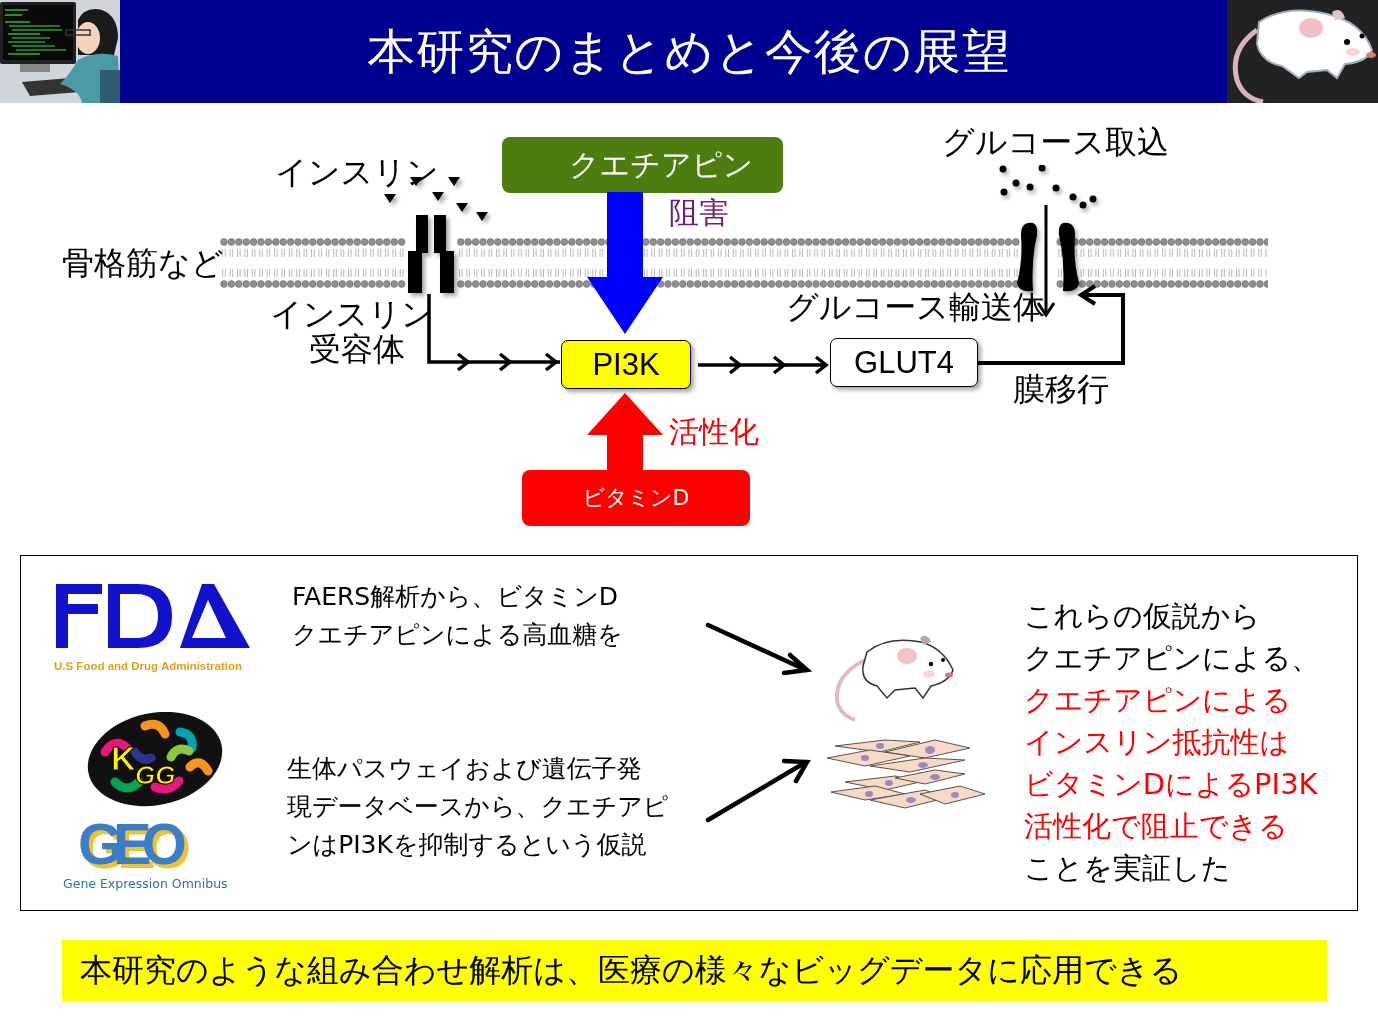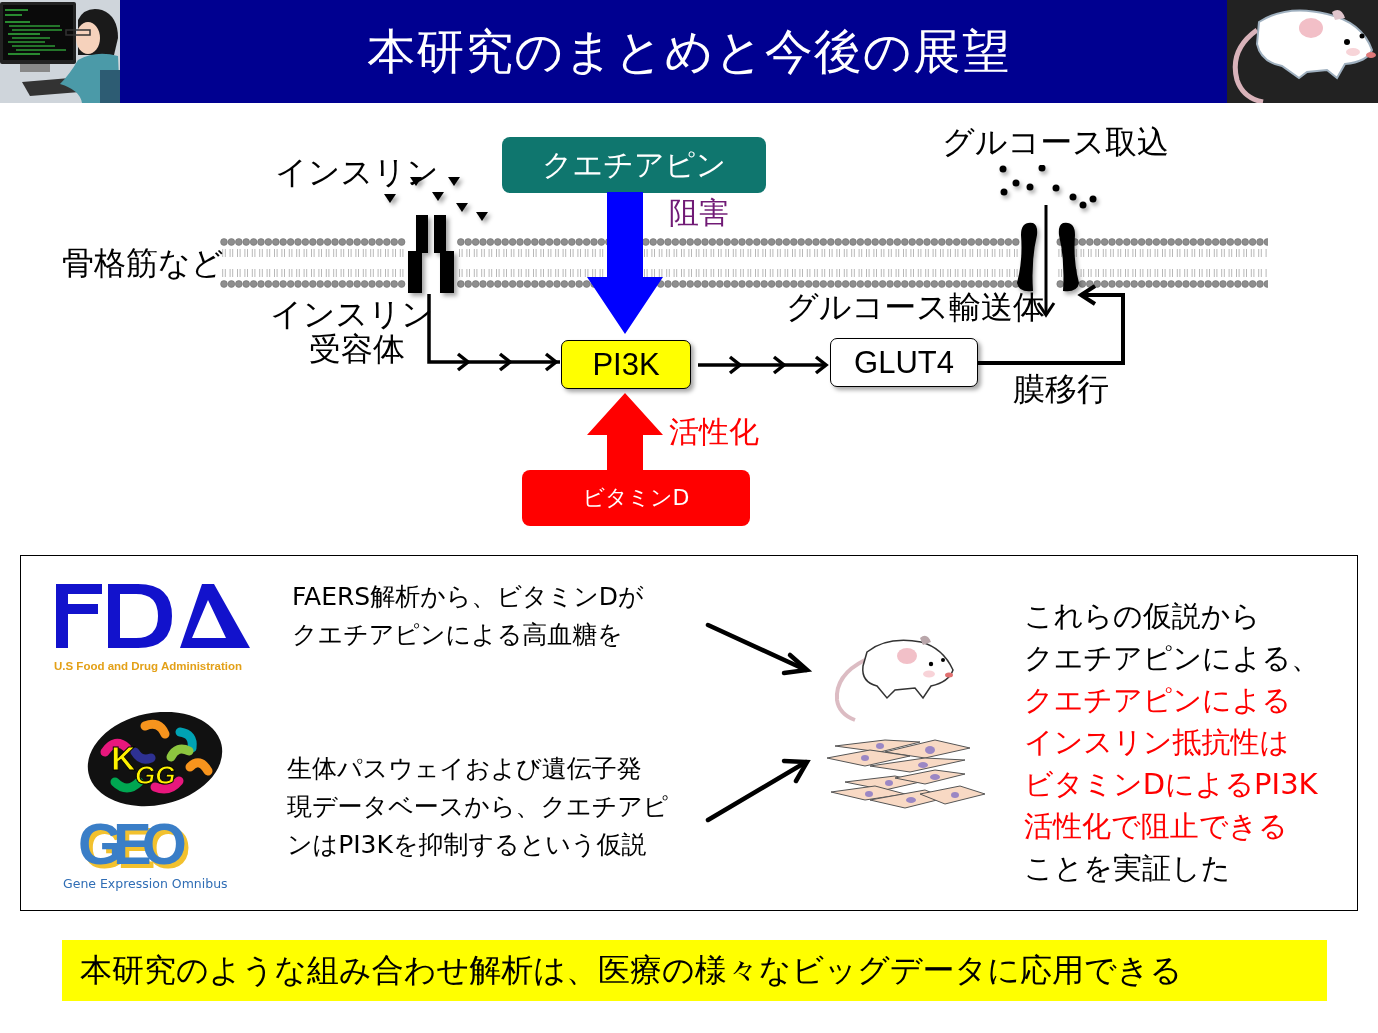--- a/index.html
+++ b/index.html
@@ -13,22 +13,22 @@
                   color:#fff; font-size:48px; letter-spacing:1px; }
   .coder-illus { left:0; top:0; width:120px; height:103px; background:#cfd4da; overflow:hidden; }
   .mouse-illus { left:1227px; top:0; width:151px; height:103px; background:#222222; overflow:hidden; }
 
   
   .membrane { height:52px; }
   .membrane svg { display:block; }
 
   .label { font-size:32px; white-space:nowrap; line-height:1.2; }
 
-  .box-blue { left:502px; top:137px; width:264px; height:56px; background:#0f766e; border-radius:8px;
-              color:#fff; font-size:30px; display:flex; align-items:center; justify-content:center; }
+  .box-blue { left:502px; top:137px; width:244px; height:56px; background:#4d7c0f; border-radius:8px;
+              color:#fff; font-size:30px; display:flex; align-items:center; justify-content:center;padding-left:37px; }
   .box-red { left:522px; top:470px; width:228px; height:56px; background:#ff0000; border-radius:8px;
              color:#fff; font-size:22px; display:flex; align-items:center; justify-content:center; }
   .box-pi3k { left:561px; top:340px; width:128px; height:47px; background:#ffff00; border:1.5px solid #000; border-radius:7px;
               font-family:"Liberation Sans", sans-serif; font-size:31px; display:flex; align-items:center; justify-content:center;
               box-shadow:3px 3px 4px rgba(0,0,0,0.35); }
   .box-glut4 { left:830px; top:338px; width:146px; height:47px; background:#fff; border:1.5px solid #000; border-radius:7px;
                font-family:"Liberation Sans", sans-serif; font-size:31px; display:flex; align-items:center; justify-content:center;
                box-shadow:3px 3px 4px rgba(0,0,0,0.35); }
 
   .panel { left:20px; top:555px; width:1338px; height:356px; border:1.5px solid #000; background:#fff; box-sizing:border-box; }
@@ -993,21 +993,21 @@
 
 <svg class="abs" style="left:60px; top:812px;" width="190" height="82" viewBox="0 0 190 82">
   <g font-family="Liberation Sans, sans-serif" font-weight="bold" font-size="58">
     <text x="22" y="56" fill="#f2c12e" letter-spacing="-10">GEO</text>
     <text x="18" y="52" fill="#3a7ec7" letter-spacing="-10">GEO</text>
   </g>
   <text x="3" y="76" font-family="DejaVu Sans, sans-serif" font-size="12.5" fill="#2f6db5">Gene Expression Omnibus</text>
 </svg>
 
 <div class="abs hyp-text" style="left:292px; top:578px;">
-  <div>FAERS解析から、ビタミンDが</div>
+  <div>FAERS解析から、ビタミンD</div>
   <div>クエチアピンによる高血糖を</div>
 </div>
 <div class="abs hyp-text" style="left:287px; top:750px;">
   <div>生体パスウェイおよび遺伝子発</div>
   <div>現データベースから、クエチアピ</div>
   <div>ンはPI3Kを抑制するという仮説</div>
 </div>
 
 <svg class="abs" style="left:700px; top:615px;" width="120" height="210" viewBox="0 0 120 210">
   <g stroke="#000" stroke-width="4.5" fill="none" stroke-linecap="round">

